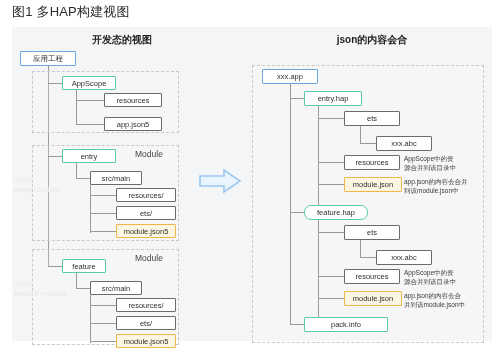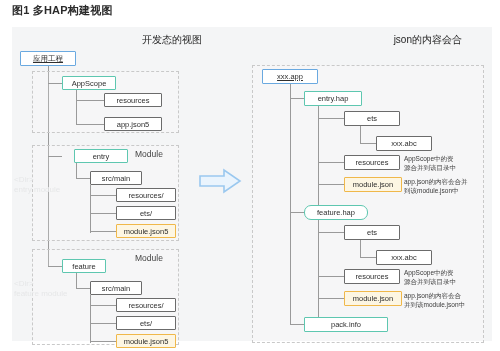--- a/index.html
+++ b/index.html
@@ -3,48 +3,48 @@
 <meta charset="utf-8">
 <style>
   html,body{margin:0;padding:0;background:#ffffff;}
   body{
     width:500px;height:351px;position:relative;overflow:hidden;
     font-family:"Liberation Sans","DejaVu Sans",sans-serif;
     -webkit-font-smoothing:antialiased;
   }
   #figure-caption{
     position:absolute;left:12px;top:3px;
-    font-size:11px;font-weight:bold;color:#2b2b2b;letter-spacing:.2px;
+    font-size:13px;font-weight:normal;color:#2b2b2b;letter-spacing:.2px;
   }
   #canvas{
     position:absolute;left:12px;top:27px;width:480px;height:314px;
     background:#f4f5f6;
   }
   .panel-title{
-    position:absolute;font-size:10px;font-weight:normal;color:#1f1f1f;
-    text-align:right;white-space:nowrap;
+    position:absolute;font-size:10px;font-weight:bold;color:#1f1f1f;
+    text-align:center;white-space:nowrap;
   }
   .group-box{
     position:absolute;border:1px dashed #c9c9c9;box-sizing:border-box;
     background:rgba(255,255,255,0.18);
   }
   .group-label{
     position:absolute;font-size:8.5px;color:#444;white-space:nowrap;
   }
   .watermark{
     position:absolute;font-size:8px;color:#e6e7e8;line-height:1.25;
     white-space:pre;pointer-events:none;
   }
   .node{
     position:absolute;box-sizing:border-box;
     display:flex;align-items:center;justify-content:center;
     font-size:7.5px;color:#2f2f2f;white-space:nowrap;
     border-radius:1px;
   }
-  .n-blue   {border:1.2px solid #6aa9e0;background:#ffffff;text-decoration:underline;}
+  .n-blue   {border:1.2px solid #6aa9e0;background:#ffffff;}
   .n-teal   {border:1.2px solid #5ec7b0;background:#ffffff;}
   .n-gray   {border:1.2px solid #6b6b6b;background:#ffffff;}
   .n-amber  {border:1.2px solid #f0b84a;background:#fdf6e3;}
   .line{position:absolute;background:#9a9a9a;}
   .line.v{width:1px;}
   .line.h{height:1px;}
   .arrow-wrap{position:absolute;}
   .note{
     position:absolute;font-size:6.5px;color:#3a3a3a;line-height:1.45;
     white-space:pre-line;
@@ -74,21 +74,21 @@
   <div class="line h" style="left:64px;top:73px;width:28px;"></div>
 
   <div class="node n-gray" style="left:92px;top:90px;width:58px;height:14px;">app.json5</div>
   <div class="line h" style="left:64px;top:97px;width:28px;"></div>
 
   <div class="group-box" style="left:20px;top:118px;width:147px;height:96px;"></div>
   <div class="group-label" style="left:123px;top:122px;">Module</div>
   <div class="watermark" style="left:2px;top:148px;">&lt;Dir&gt;
 entry module</div>
 
-  <div class="node n-teal" style="left:50px;top:122px;width:54px;height:14px;margin-left:12px;">entry</div>
+  <div class="node n-teal" style="left:50px;top:122px;width:54px;height:14px;">entry</div>
   <div class="line h" style="left:36px;top:129px;width:14px;"></div>
 
   <div class="line v" style="left:64px;top:136px;height:15px;"></div>
   <div class="node n-gray" style="left:78px;top:144px;width:52px;height:14px;">src/main</div>
   <div class="line h" style="left:64px;top:151px;width:14px;"></div>
 
   <div class="line v" style="left:78px;top:158px;height:48px;"></div>
   <div class="node n-gray" style="left:104px;top:161px;width:60px;height:14px;">resources/</div>
   <div class="line h" style="left:78px;top:168px;width:26px;"></div>
 

